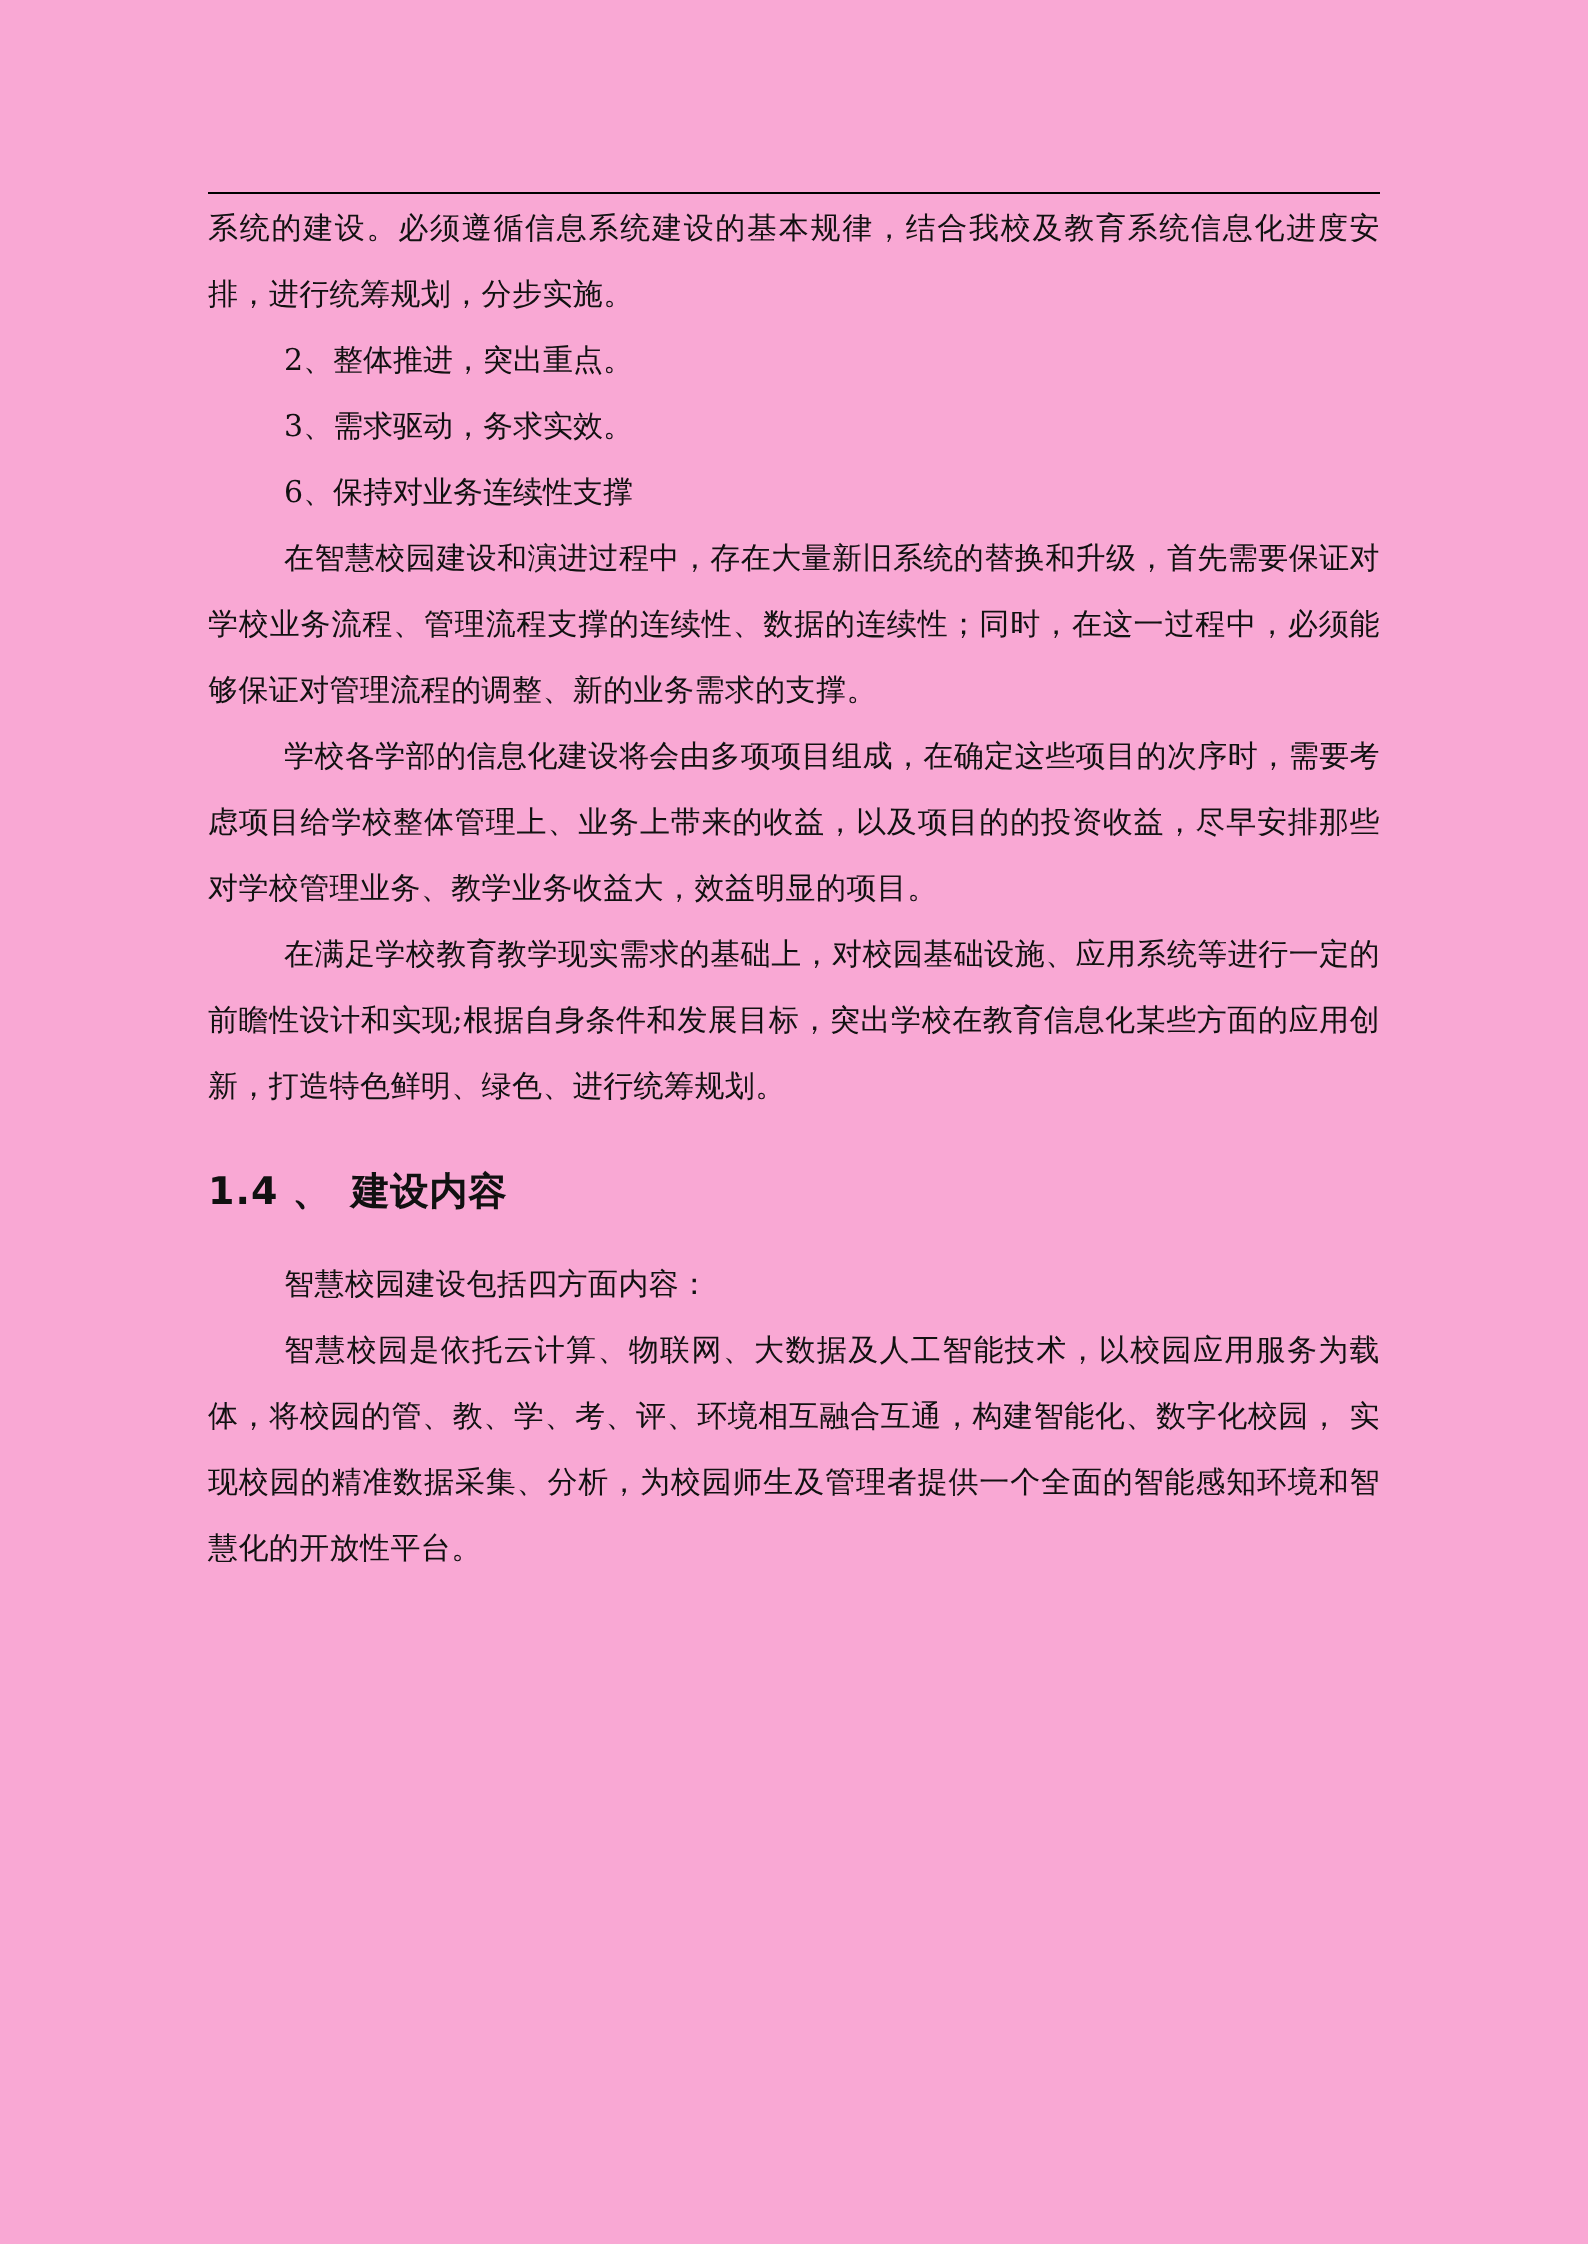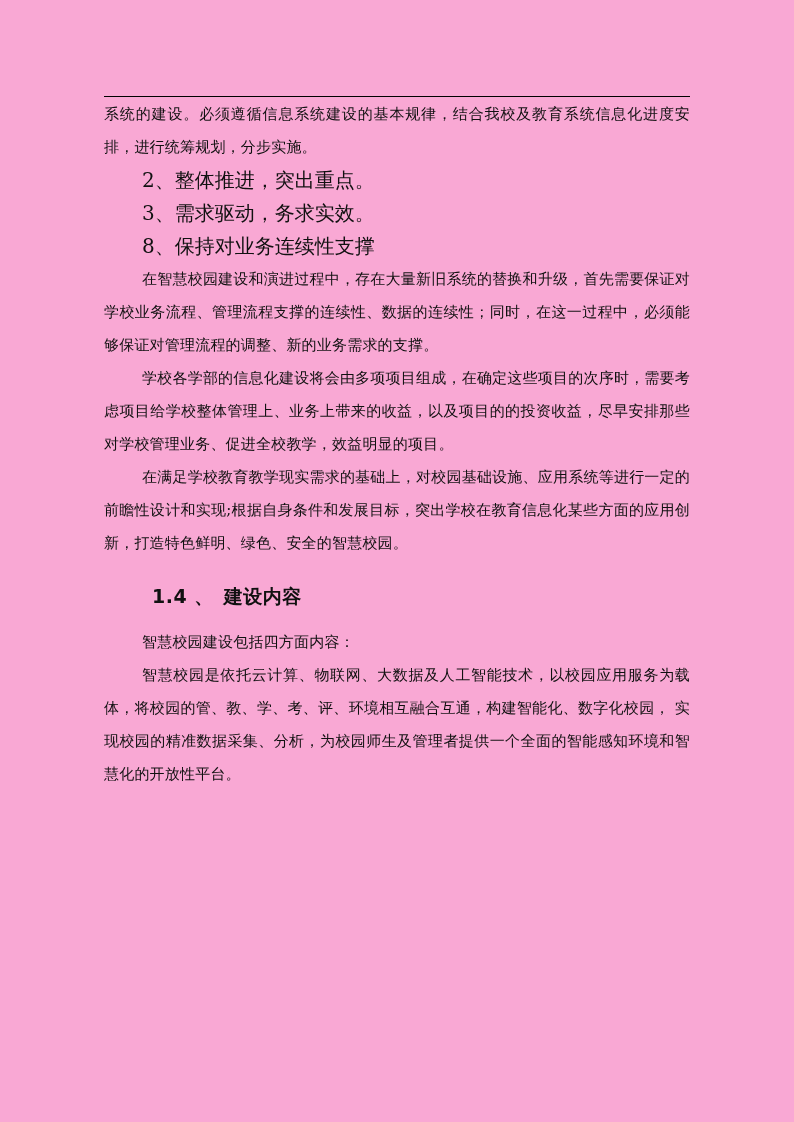--- a/index.html
+++ b/index.html
@@ -3,38 +3,38 @@
 <meta charset="utf-8">
 <style>
   html, body { margin: 0; padding: 0; background: #ffffff; }
   body { width: 794px; height: 1122px; position: relative; overflow: hidden;
          font-family: "DejaVu Serif", "Liberation Serif", serif; color: #111; }
   .page { position: absolute; left: 0; top: 0; width: 794px; height: 1122px; background: #f9a8d4; }
   .header-rule { position: absolute; left: 104px; top: 96px; width: 586px; height: 0; border-top: 1px solid #000; }
   .body-text { position: absolute; left: 104px; top: 98px; width: 586px; }
   .p { font-size: 15px; line-height: 33px; margin: 0; text-align: justify; letter-spacing: 0.2px; }
   .indent { text-indent: 38px; }
-  .item { font-size: 20px; line-height: 33px; margin: 0; padding-left: 38px; }
+  .item { font-size: 15px; line-height: 33px; margin: 0; padding-left: 38px; }
   .heading { font-family: "DejaVu Sans", "Liberation Sans", sans-serif; font-weight: bold; font-size: 19px;
              line-height: 28px; margin: 22px 0 16px 0; letter-spacing: 0.5px; }
-  .heading .num { margin-right: 10px; margin-left: 48px; }
+  .heading .num { margin-right: 10px; }
 </style>
 </head>
 <body>
 
 <div class="page">
   <div class="header-rule"></div>
   <div class="body-text">
     <p class="p">系统的建设。必须遵循信息系统建设的基本规律，结合我校及教育系统信息化进度安排，进行统筹规划，分步实施。</p>
     <p class="item">2、整体推进，突出重点。</p>
     <p class="item">3、需求驱动，务求实效。</p>
-    <p class="item">8、保持对业务连续性支撑</p>
+    <p class="item">6、保持对业务连续性支撑</p>
     <p class="p indent">在智慧校园建设和演进过程中，存在大量新旧系统的替换和升级，首先需要保证对学校业务流程、管理流程支撑的连续性、数据的连续性；同时，在这一过程中，必须能够保证对管理流程的调整、新的业务需求的支撑。</p>
-    <p class="p indent">学校各学部的信息化建设将会由多项项目组成，在确定这些项目的次序时，需要考虑项目给学校整体管理上、业务上带来的收益，以及项目的的投资收益，尽早安排那些对学校管理业务、促进全校教学，效益明显的项目。</p>
-    <p class="p indent">在满足学校教育教学现实需求的基础上，对校园基础设施、应用系统等进行一定的前瞻性设计和实现;根据自身条件和发展目标，突出学校在教育信息化某些方面的应用创新，打造特色鲜明、绿色、安全的智慧校园。</p>
+    <p class="p indent">学校各学部的信息化建设将会由多项项目组成，在确定这些项目的次序时，需要考虑项目给学校整体管理上、业务上带来的收益，以及项目的的投资收益，尽早安排那些对学校管理业务、教学业务收益大，效益明显的项目。</p>
+    <p class="p indent">在满足学校教育教学现实需求的基础上，对校园基础设施、应用系统等进行一定的前瞻性设计和实现;根据自身条件和发展目标，突出学校在教育信息化某些方面的应用创新，打造特色鲜明、绿色、进行统筹规划。</p>
 
     <h2 class="heading">
       <span class="num">1.4 、</span><span>建设内容</span>
     </h2>
 
     <p class="p indent">智慧校园建设包括四方面内容：</p>
     <p class="p indent">智慧校园是依托云计算、物联网、大数据及人工智能技术，以校园应用服务为载体，将校园的管、教、学、考、评、环境相互融合互通，构建智能化、数字化校园， 实现校园的精准数据采集、分析，为校园师生及管理者提供一个全面的智能感知环境和智慧化的开放性平台。</p>
   </div>
 </div>
 

